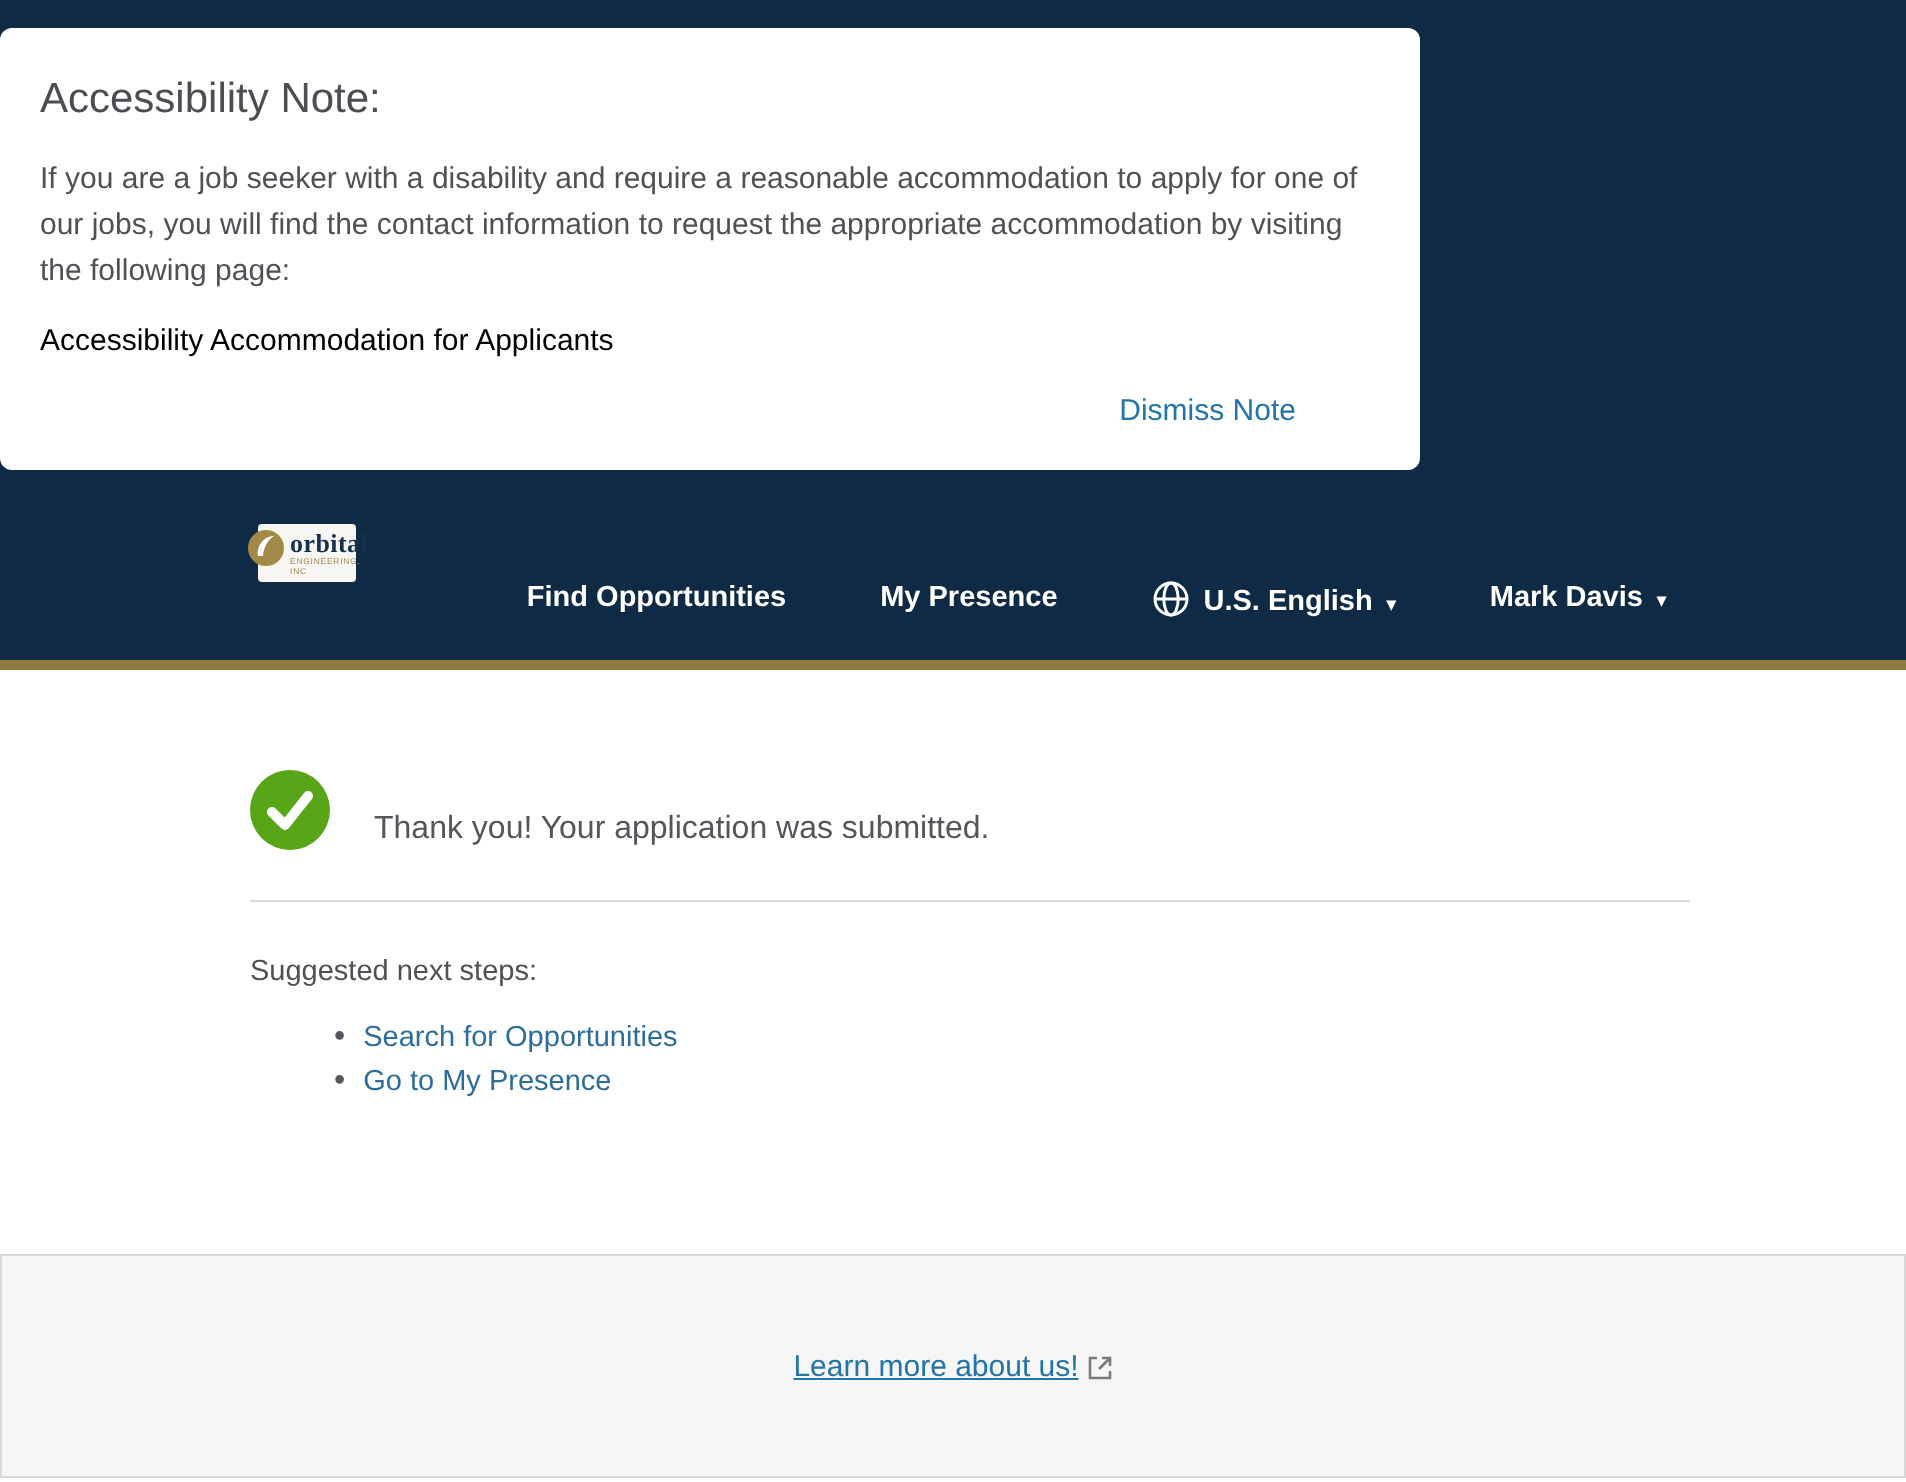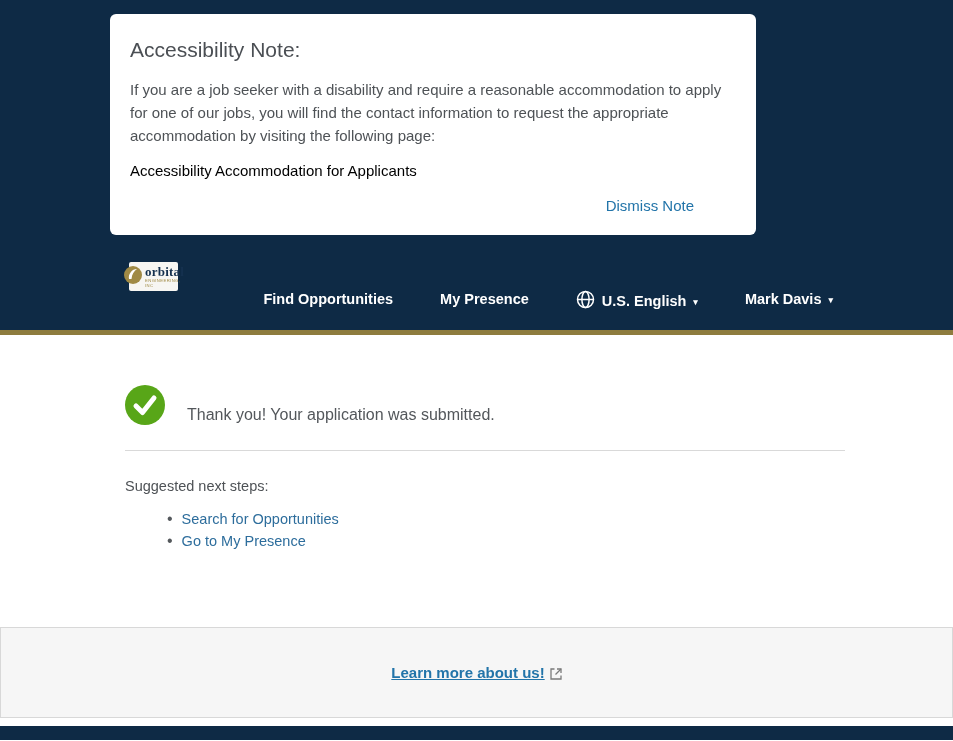--- a/index.html
+++ b/index.html
@@ -3,21 +3,21 @@
 <meta charset="utf-8">
 <style>
   * { margin:0; padding:0; box-sizing:border-box; }
   html,body { background:#ffffff; }
   body { font-family:"Liberation Sans", sans-serif; }
   .page { position:relative; width:953px; height:741px; overflow:hidden; background:#ffffff; }
 
   
   .hero { background:#0e2a45; padding-top:14px; border-bottom:5px solid #8e7c3e; }
   .note-card {
-    width:646px; margin-left:110px; background:#ffffff; border-radius:6px;
+    width:710px; background:#ffffff; border-radius:6px;
     padding:24px 20px 18px 20px; min-height:221px;
   }
   .note-title { font-size:21px; font-weight:400; color:#4b4f54; margin-bottom:16px; }
   .note-body { font-size:15px; line-height:23px; color:#4e5256; max-width:702px; margin-bottom:15px; }
   .note-link { font-size:15px; color:#000000; text-decoration:none; display:inline-block; margin-bottom:6px; cursor:pointer; }
   .note-dismiss-row { text-align:right; padding-right:42px; margin-top:12px; }
   .note-dismiss { font-size:15px; color:#2274a9; text-decoration:none; cursor:pointer; }
 
   
   .navbar { display:flex; height:95px; padding-left:129px; }
@@ -42,22 +42,22 @@
   .confirm-sub { font-size:16px; color:#53575b; margin-top:10px; }
   .divider { border:none; border-top:1px solid #d9d9d9; width:720px; margin-top:25px; }
   .steps-label { font-size:14.5px; color:#4e5256; margin-top:27px; }
   .steps-list { margin-top:14px; margin-left:42px; list-style:none; }
   .steps-list li { line-height:21px; }
   .steps-list li::before { content:"•"; color:#54585c; margin-right:9px; }
   .step-link { font-size:14.5px; color:#2d6d9c; text-decoration:none; cursor:pointer; }
 
   
   .footer-band {
-    background:#f6f6f6; border:1px solid #d8d8d8; height:91px;
-    display:flex; align-items:center; justify-content:center;font-weight:bold;
+    background:#f6f6f6; border:1px solid #d8d8d8; height:112px;
+    display:flex; align-items:center; justify-content:center;
   }
   .footer-link { font-size:15px; color:#2274a9; text-decoration:underline; cursor:pointer; display:inline-flex; align-items:center; gap:5px; }
   .ext-icon { display:inline-flex; position:relative; top:1px; }
   .bottom-spacer { height:8px; background:#ffffff; }
   .bottom-bar { height:14px; background:#0e2a45; }
 </style>
 </head>
 <body>
 
 <div class="page">

